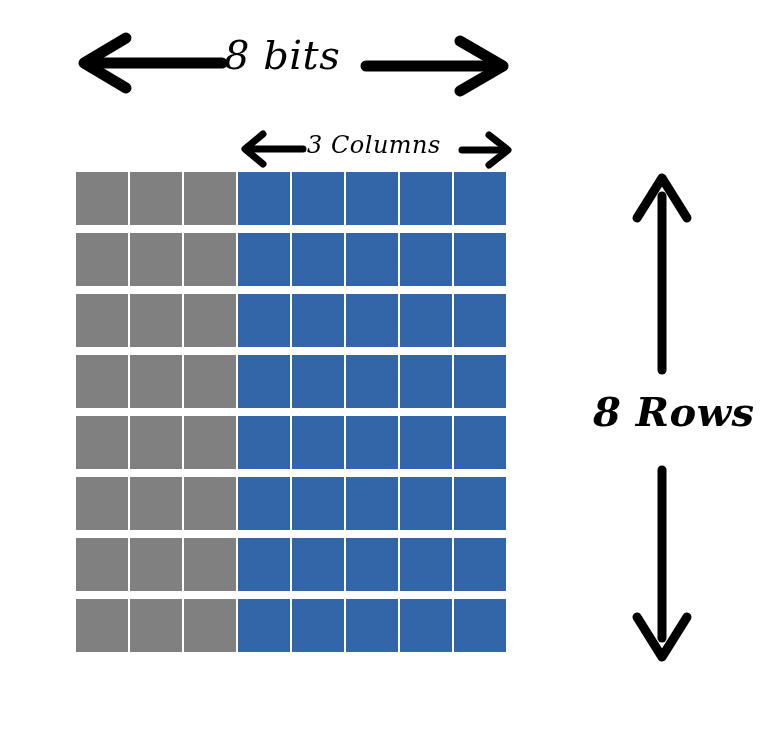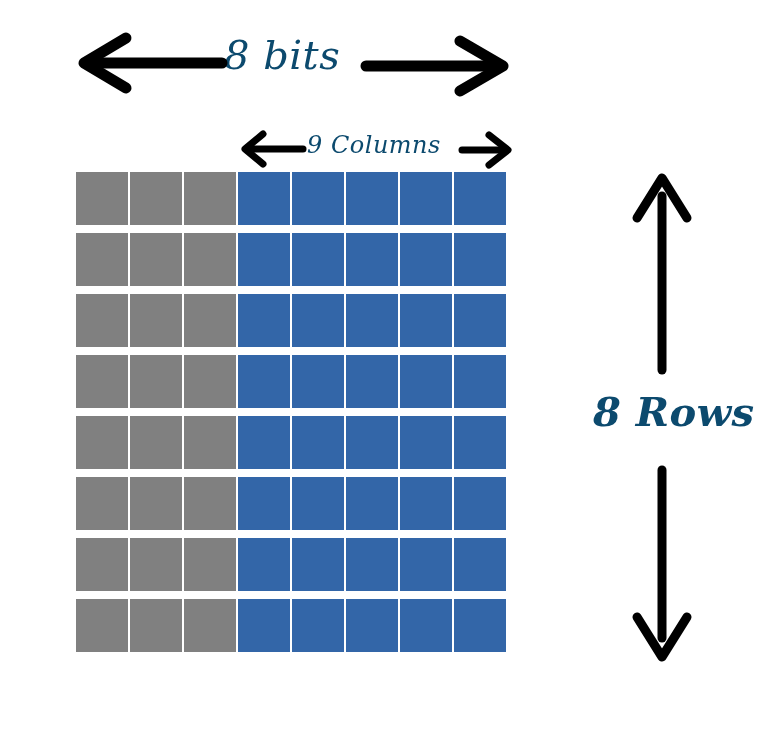--- a/index.html
+++ b/index.html
@@ -12,21 +12,21 @@
     width: 780px;
     height: 747px;
     background: #ffffff;
     overflow: hidden;
     font-family: "DejaVu Serif", serif;
   }
 
   
   .hand {
     position: absolute;
-    color: #0c4a6e;
+    color: #000000;
     font-family: "DejaVu Serif", serif;
     font-style: italic;
     font-weight: 400;
     white-space: nowrap;
     letter-spacing: 0.5px;
     line-height: 1;
   }
   #bits-label {
     left: 224px;
     top: 35px;
@@ -70,21 +70,21 @@
   .cell-gray  { background: #808080; }
   .cell-blue  { background: #3366a8; }
 </style>
 </head>
 <body>
 
 <div id="stage">
 
   <div class="hand" id="bits-label">8 bits</div>
 
-  <div class="hand" id="columns-label">9 Columns</div>
+  <div class="hand" id="columns-label">3 Columns</div>
 
   <div class="hand" id="rows-label">8 Rows</div>
 
   <svg id="arrow-layer" viewBox="0 0 780 747">
 
     <g>
       <line x1="88" y1="63" x2="222" y2="63" stroke="#000" stroke-width="11" stroke-linecap="round"></line>
       <polyline points="126,38 84,63 126,88" fill="none" stroke="#000" stroke-width="11" stroke-linecap="round" stroke-linejoin="round"></polyline>
     </g>
 

